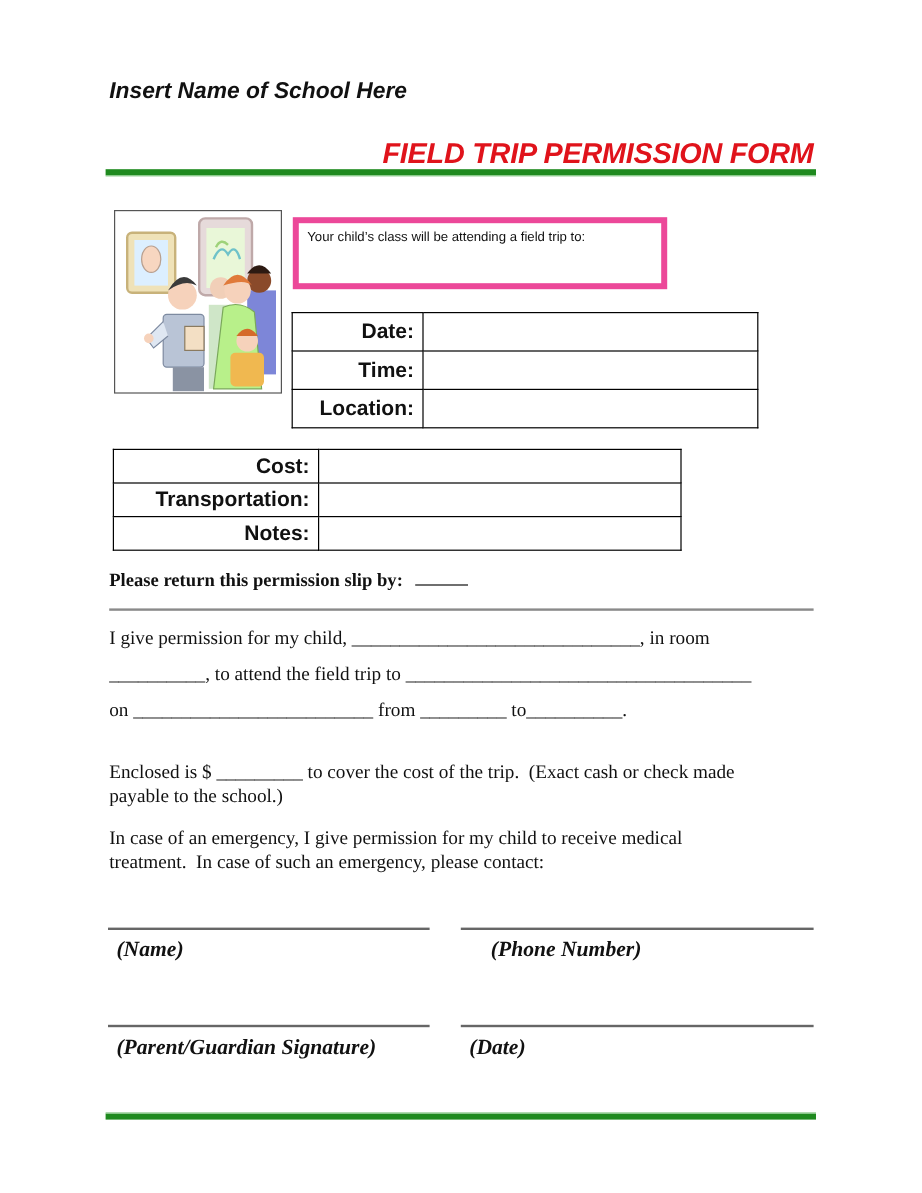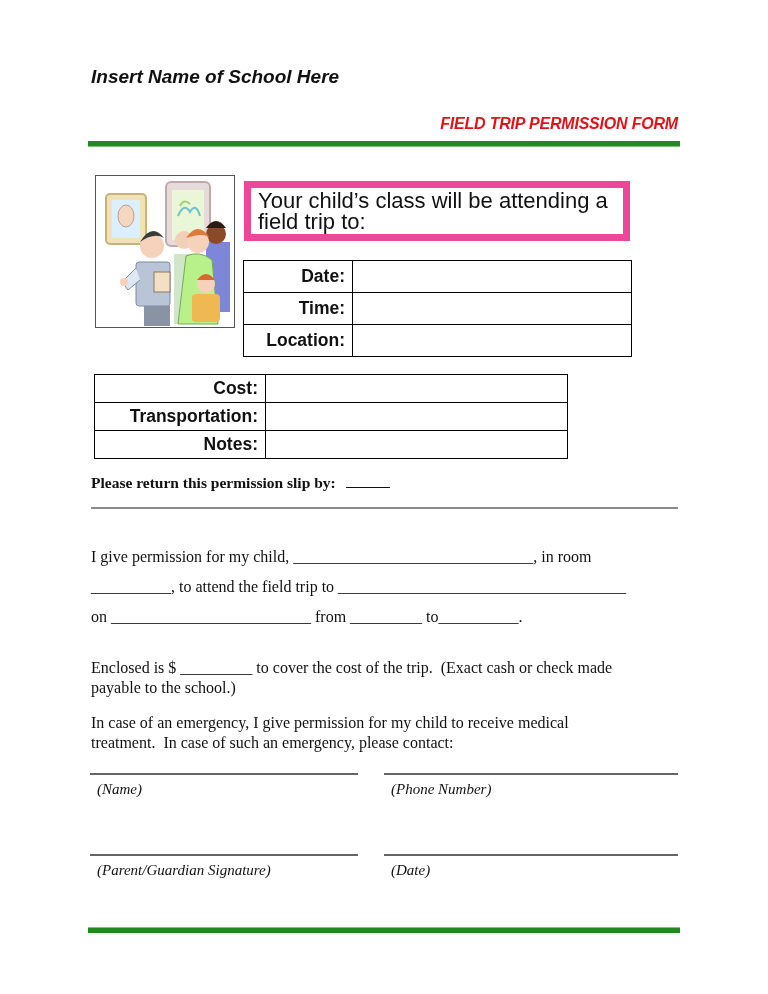--- a/index.html
+++ b/index.html
@@ -2,51 +2,51 @@
 <html><head>
   <meta charset="utf-8">
   <style>
     html, body { margin: 0; padding: 0; background: #ffffff; }
     body { width: 768px; height: 994px; position: relative; overflow: hidden; color: #111; }
     .sans { font-family: "Liberation Sans", sans-serif; }
     .serif { font-family: "Liberation Serif", serif; }
     .abs { position: absolute; }
 
     .school-name { left: 91px; top: 66px; font-size: 19px; font-weight: bold; font-style: italic; color: #111; }
-    .form-title { right: 90px; top: 115px; font-size: 16px; font-weight: bold; font-style: italic; color: #e0131b; letter-spacing: -0.2px; }
+    .form-title { right: 90px; top: 115px; font-size: 24px; font-weight: bold; font-style: italic; color: #e0131b; letter-spacing: -0.2px; }
 
     .green-rule { left: 88px; width: 592px; height: 5px; background: #1f8a1f; }
     .green-rule::after { content: ""; position: absolute; left: 0; right: 0; top: 5px; height: 1px; background: #7cc27c; }
     .green-rule.bottom::after { top: -1px; }
 
     .clipart { left: 95px; top: 175px; width: 138px; height: 151px; border: 1px solid #555; background: #fff; overflow: hidden; }
 
-    .intro-box { left: 244px; top: 181px; width: 386px; height: 60px; border: 7px solid #ec4899; box-sizing: border-box; padding: 2px 7px; font-size: 22px; line-height: 21px; color: #111; }
+    .intro-box { left: 244px; top: 181px; width: 312px; height: 60px; border: 5px solid #ec4899; box-sizing: border-box; padding: 2px 7px; font-size: 11px; line-height: 21px; color: #111; }
 
     table.info { position: absolute; border-collapse: collapse; font-family: "Liberation Sans", sans-serif; }
     table.info td { border: 1px solid #000000; padding: 0; }
     table.info td.lbl { text-align: right; font-weight: bold; font-size: 17.5px; padding-right: 7px; color: #111; }
 
     .t1 { left: 243px; top: 260px; width: 389px; }
     .t1 td { height: 31px; }
     .t1 td.lbl { width: 101px; }
 
     .t2 { left: 94px; top: 374px; width: 474px; }
     .t2 td { height: 27px; }
     .t2 td.lbl { width: 163px; }
 
     .return-line { left: 91px; top: 473px; font-size: 15.5px; font-weight: bold; }
     .blank-inline { display: inline-block; border-bottom: 1.5px solid #111; height: 14px; vertical-align: baseline; }
 
     .gray-rule { left: 91px; width: 587px; top: 507px; height: 2px; background: #8a8a8a; }
 
-    .para { left: 91px; font-size: 16px; color: #111; white-space: pre; margin-top: 24px; }
+    .para { left: 91px; font-size: 16px; color: #111; white-space: pre; }
 
     .sig-line { height: 1.5px; background: #666; }
-    .sig-label { font-size: 15px; font-weight: normal; font-style: italic; color: #111; }
+    .sig-label { font-size: 18px; font-weight: bold; font-style: italic; color: #111; }
   </style>
 </head>
 <body>
 
 <div class="abs sans school-name">Insert Name of School Here</div>
 <div class="abs sans form-title">FIELD TRIP PERMISSION FORM</div>
 <div class="abs green-rule" style="top:141px;"></div>
 
 <div class="abs clipart">
   <svg width="138" height="151" viewBox="0 0 138 151">
@@ -137,20 +137,20 @@
 
 <div class="abs serif para" style="top:635px;"><span>Enclosed is $ </span><span>_________</span><span> to cover the cost of the trip.  (Exact cash or check made</span></div>
 <div class="abs serif para" style="top:655px;">payable to the school.)</div>
 
 <div class="abs serif para" style="top:690px;">In case of an emergency, I give permission for my child to receive medical</div>
 <div class="abs serif para" style="top:710px;">treatment.  In case of such an emergency, please contact:</div>
 
 <div class="abs sig-line" style="left:90px; top:773px; width:268px;"></div>
 <div class="abs sig-line" style="left:384px; top:773px; width:294px;"></div>
 <div class="abs serif sig-label" style="left:97px; top:781px;">(Name)</div>
-<div class="abs serif sig-label" style="left:391px; top:781px;">(Phone Number)</div>
+<div class="abs serif sig-label" style="left:409px; top:781px;">(Phone Number)</div>
 
 <div class="abs sig-line" style="left:90px; top:854px; width:268px;"></div>
 <div class="abs sig-line" style="left:384px; top:854px; width:294px;"></div>
 <div class="abs serif sig-label" style="left:97px; top:862px;">(Parent/Guardian Signature)</div>
 <div class="abs serif sig-label" style="left:391px; top:862px;">(Date)</div>
 
 <div class="abs green-rule bottom" style="top:928px;"></div>
 
 </body></html>

